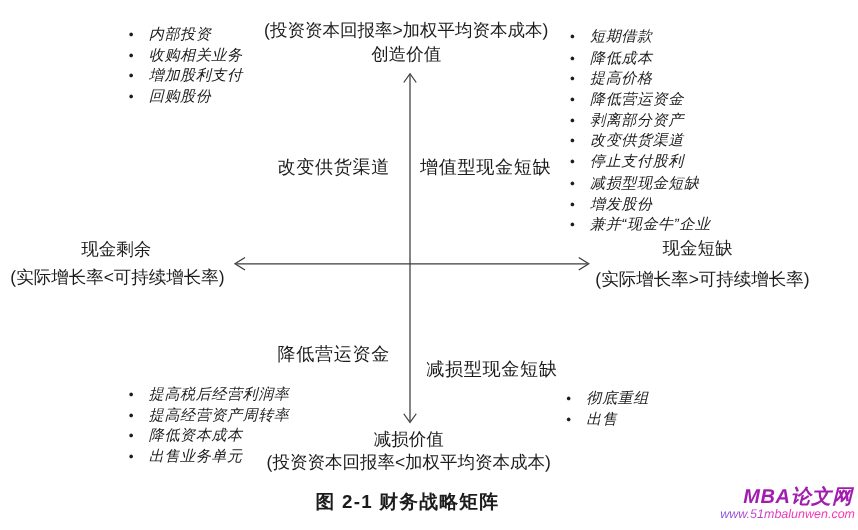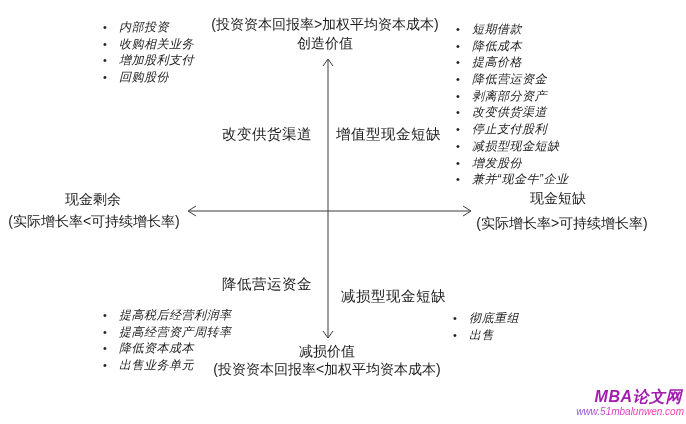--- a/index.html
+++ b/index.html
@@ -184,17 +184,18 @@
     <li>
         <span class="dot">•</span>
         <span>彻底重组</span>
       </li>
     <li>
         <span class="dot">•</span>
         <span>出售</span>
       </li>
   </ul>
 
+  <div class="abs caption tc" style="left:0px; top:392px; width:652px;">图 2-1 财务战略矩阵</div>
 
   <div class="abs wm-name tr" style="right:4px; top:387px;">MBA论文网</div>
   <div class="abs wm-url tr" style="right:2px; top:406px;">www.51mbalunwen.com</div>
 
 </div>
 
 </body></html>

